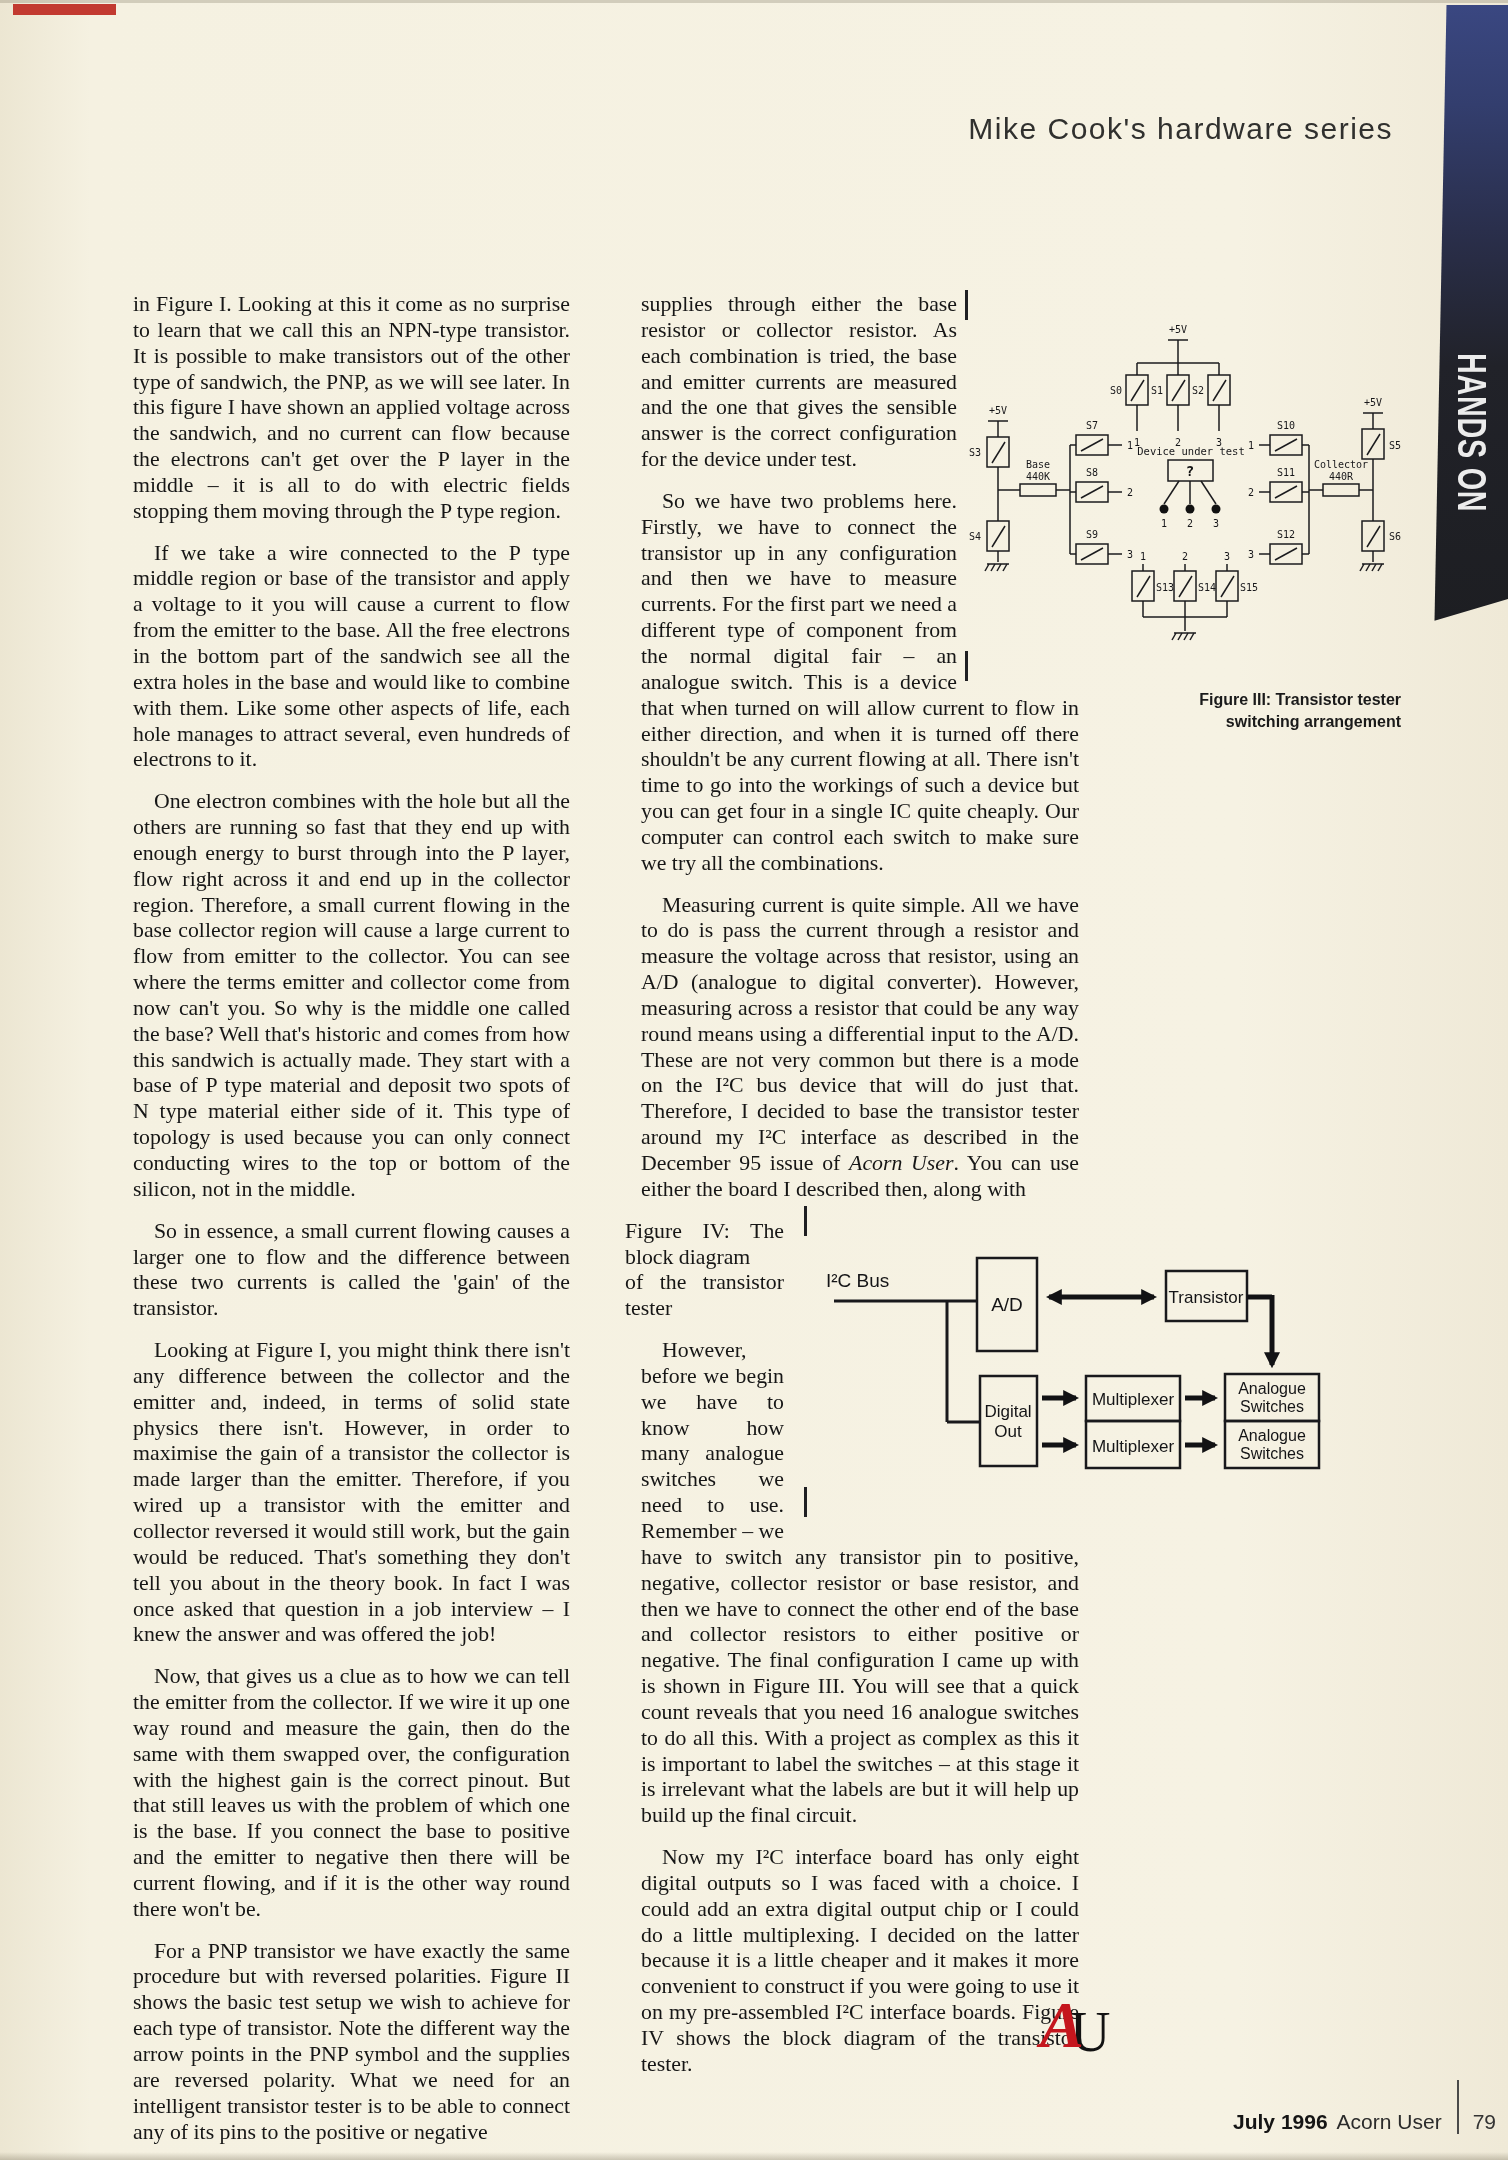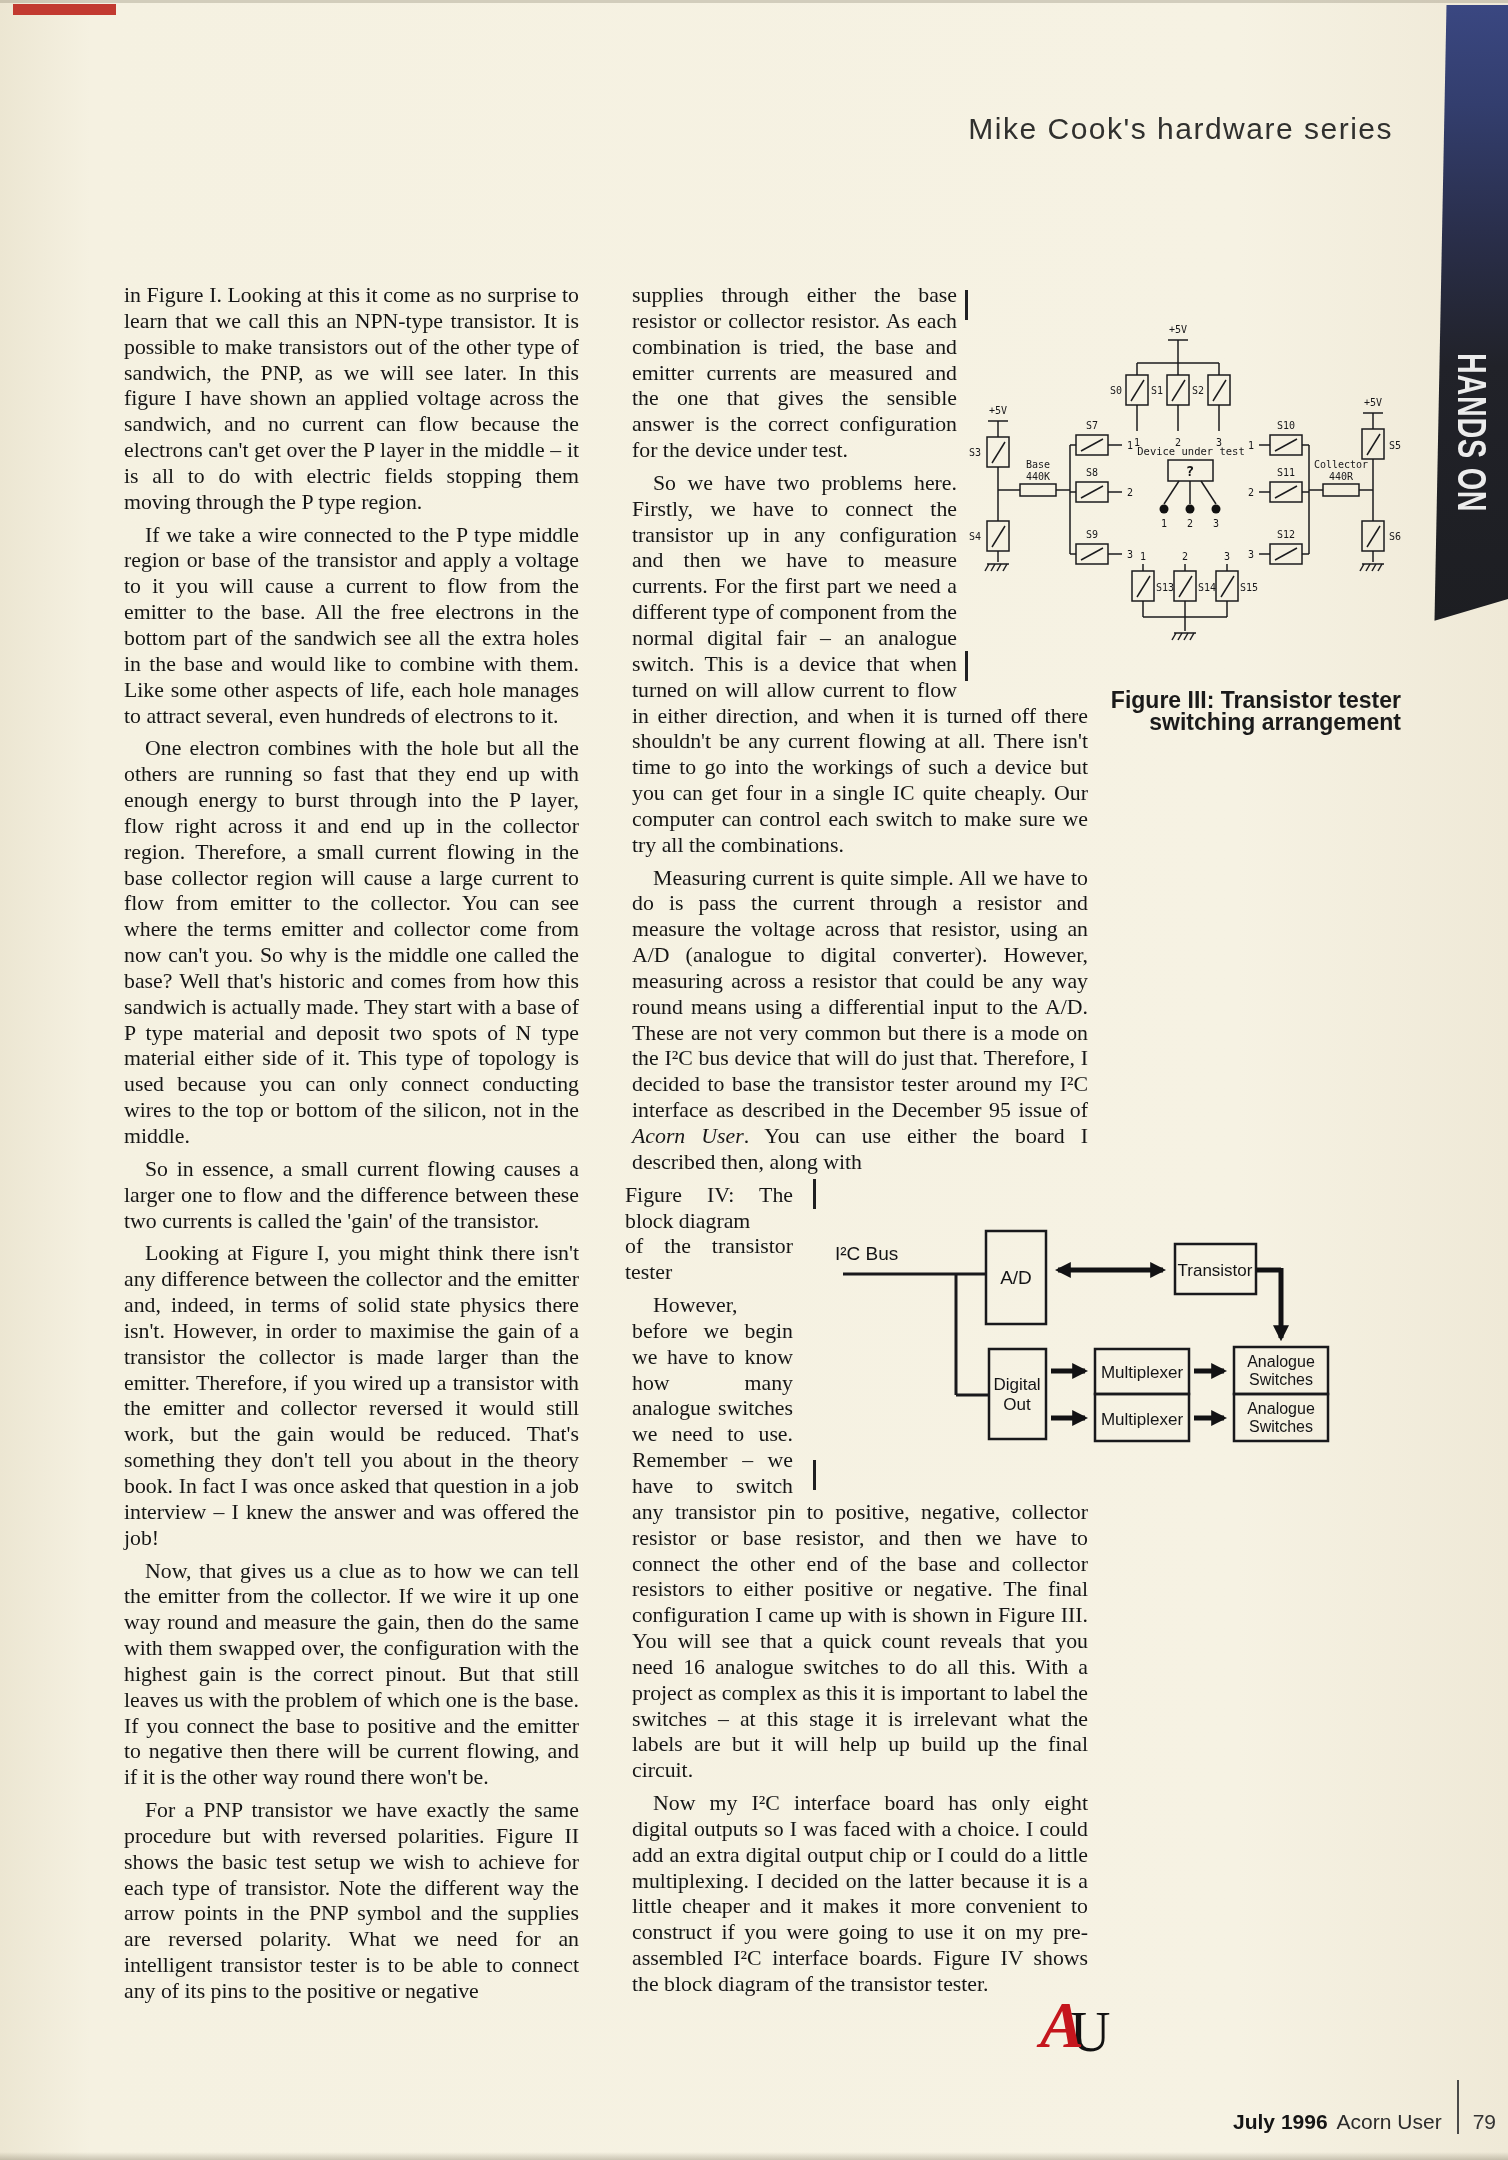--- a/index.html
+++ b/index.html
@@ -21,31 +21,31 @@
         clip-path:polygon(18% 0,100% 0,100% 95.5%,2% 99%);}
   .banner-text{position:absolute;top:348px;left:16px;writing-mode:vertical-rl;
         font-family:"Liberation Sans",sans-serif;font-weight:700;font-size:40px;
         letter-spacing:1px;color:#ececec;transform:scaleY(.72);transform-origin:top center;
         white-space:nowrap;}
 
   .col{position:absolute;top:276px;text-align:justify;color:#161616;
         font-size:21.8px;line-height:25.85px;}
   .col1{left:117px;width:469px;}
   .col2{left:625px;width:470px;}
-  .col p{margin:7px;text-indent:21px;}
+  .col p{margin:16px;text-indent:21px;}
   .col p.noindent{text-indent:0;}
   .ital{font-style:italic;}
 
   .fig-float{float:right;position:relative;display:block;text-indent:0;}
   .fig3{width:438px;margin:17px -308px 6px 8px;}
   .fig4{width:588px;margin:6px -313px 8px 20px;}
   .figbox{background:#d3d3d8;border:3px solid #1f1f22;}
   .figbox svg{display:block;}
   .figcap{position:absolute;top:100%;right:2px;margin-top:9px;text-align:right;white-space:nowrap;
-        font-family:"Liberation Sans",sans-serif;font-weight:700;font-size:23px;line-height:22px;
+        font-family:"Liberation Sans",sans-serif;font-weight:700;font-size:16px;line-height:22px;
         color:#1a1a1a;}
 
   svg .wire{stroke:#1b1b1e;stroke-width:1.5;fill:none;}
   svg .comp{stroke:#1b1b1e;stroke-width:1.5;fill:none;}
   svg .lbl{font-family:"DejaVu Sans Mono",monospace;font-size:10px;fill:#17171a;stroke:none;}
   svg .lbl2{font-family:"DejaVu Sans Mono",monospace;font-size:10.5px;fill:#17171a;stroke:none;}
   svg .qmark{font-family:"DejaVu Sans Mono",monospace;font-size:14px;font-weight:bold;fill:#111;stroke:none;}
   svg .dot{fill:#111;stroke:none;}
   svg .box2{stroke:#19191c;stroke-width:2.5;fill:none;}
   svg .thin3{stroke:#19191c;stroke-width:3;fill:none;}

